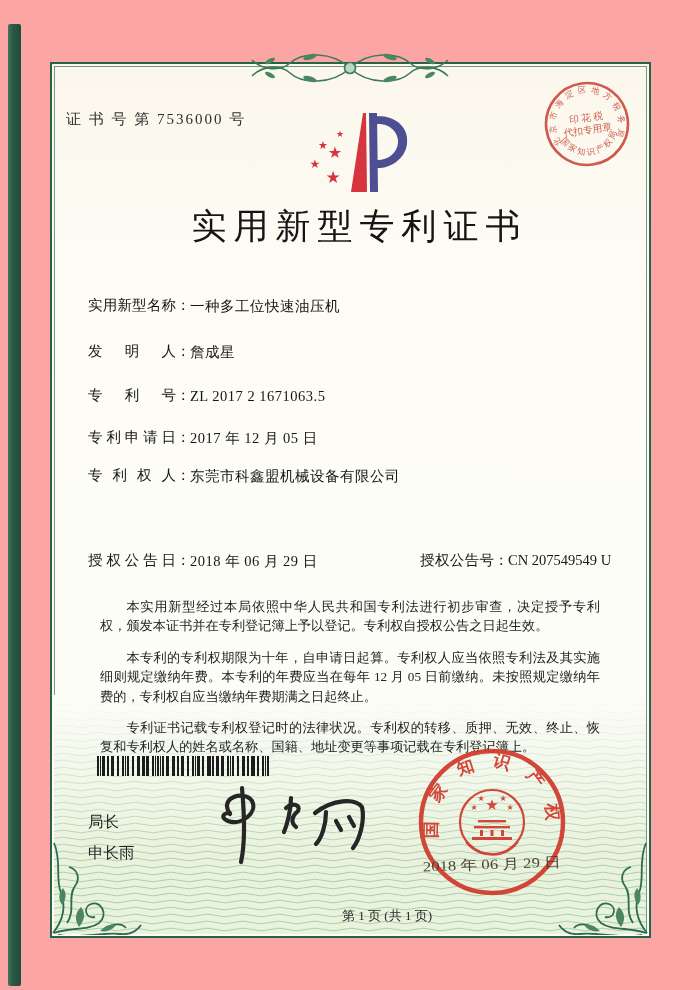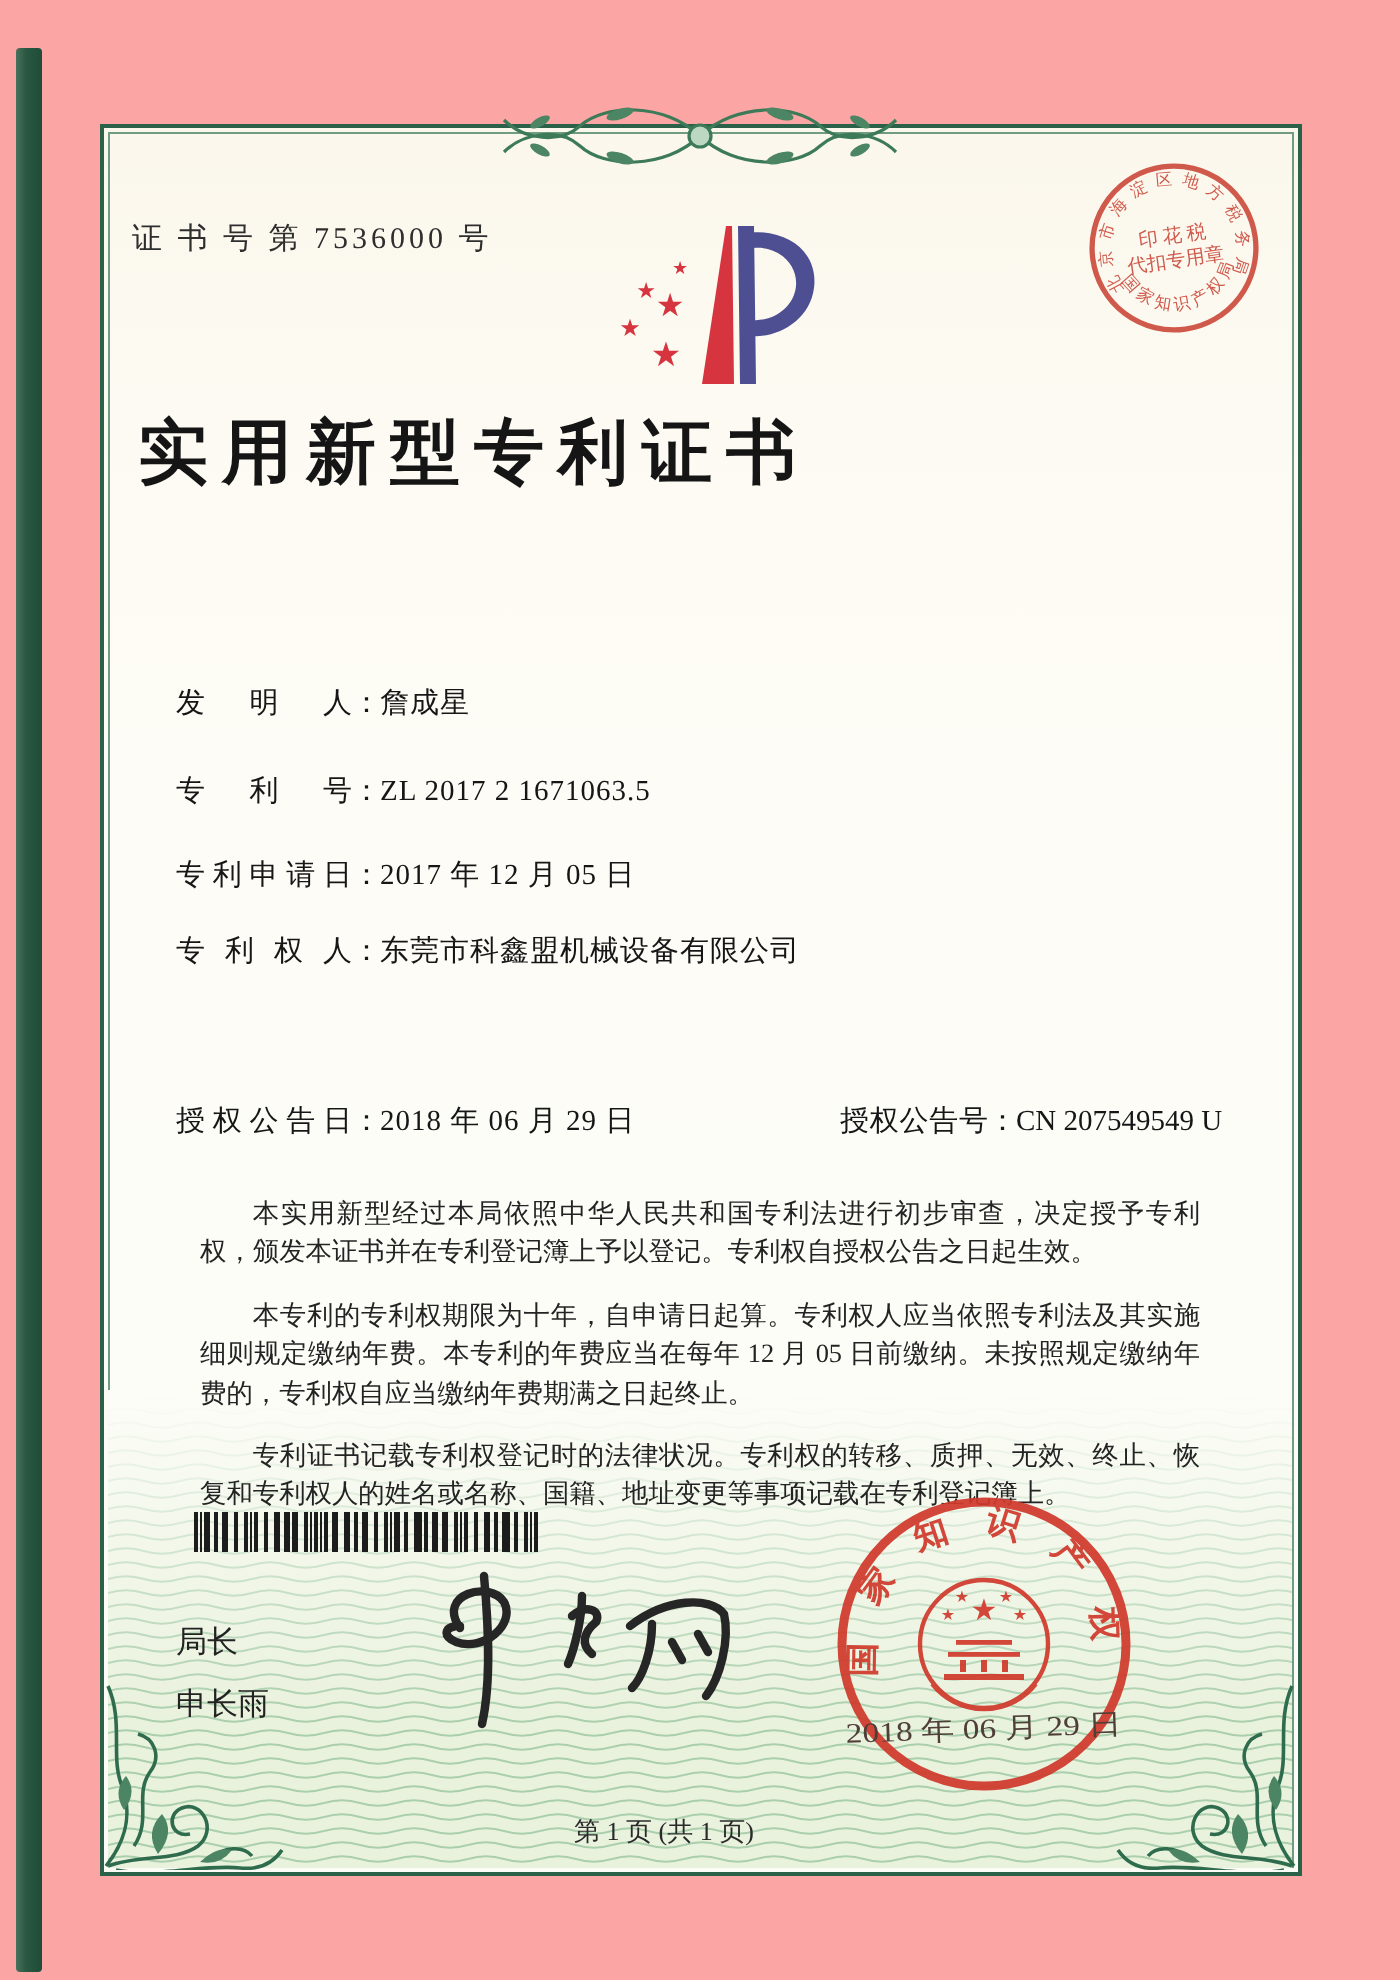--- a/index.html
+++ b/index.html
@@ -7,38 +7,38 @@
         font-family:"Liberation Serif","DejaVu Serif",serif;color:#1d1d1d;}
   .abs{position:absolute;}
   
   .spine{left:8px;top:24px;width:13px;height:962px;border-radius:2px;
          background:linear-gradient(90deg,#47715c,#2a5741 40%,#1f4c37);}
   
   .frame{left:50px;top:62px;width:597px;height:872px;border:2.5px solid #2b6148;
          background:linear-gradient(180deg,#fbf7ec 0%,#fdfbf4 22%,#fdfdf8 60%,#fdfdf8 100%);}
   .frame-inner{position:absolute;inset:2px;border:1px solid #6f9c82;}
   .cert-no{left:66px;top:110px;font-size:15px;letter-spacing:2px;color:#2e2e2e;}
-  .title{left:50px;top:203px;width:600px;font-size:35px;font-weight:bold;
+  .title{left:50px;top:203px;width:600px;text-align:center;font-size:35px;font-weight:normal;
          letter-spacing:7px;padding-left:19px;box-sizing:border-box;color:#151515;}
   .field-row{left:88px;width:530px;font-size:14.5px;color:#161616;}
   .flabel{display:inline-block;width:88px;text-align:justify;text-align-last:justify;}
   .fcolon{display:inline-block;width:14px;}
   .fvalue{display:inline-block;width:420px;vertical-align:top;letter-spacing:0.5px;line-height:21px;}
   .grant-group{position:absolute;left:332px;top:0;white-space:nowrap;}
   .grant-group .flabel{width:74px;}
   .body-text{left:88px;top:585px;width:524px;font-size:13.2px;line-height:19.4px;
              text-align:justify;color:#232323;}
   .body-text p{margin:12px;text-indent:2em;}
   .barcode{left:97px;top:756px;width:173px;height:20px;
      background:
        repeating-linear-gradient(90deg,#1c1c1c 0 2px,rgba(0,0,0,0) 2px 5px),
        repeating-linear-gradient(90deg,#1c1c1c 0 1px,rgba(0,0,0,0) 1px 7px),
        repeating-linear-gradient(90deg,rgba(0,0,0,0) 0 3px,#1c1c1c 3px 4px,rgba(0,0,0,0) 4px 11px);}
   .director{left:88px;top:806px;font-size:15.5px;line-height:31px;color:#222;}
-  .footer{left:232px;top:907px;width:200px;text-align:center;font-size:13px;color:#2a2a2a;}
+  .footer{left:232px;top:907px;width:200px;text-align:right;font-size:13px;color:#2a2a2a;}
   svg text{font-family:"Liberation Serif","DejaVu Serif",serif;}
 </style>
 </head>
 <body>
 
 <div class="page">
 
   <div class="abs spine"></div>
 
   <div class="abs frame">
@@ -137,20 +137,23 @@
         <textPath href="#taxTop" startOffset="2">北京市海淀区地方税务局</textPath>
       </text>
       <text font-size="8.2" letter-spacing="2">
         <textPath href="#taxBottom" startOffset="2">国家知识产权局</textPath>
       </text>
       <text x="42" y="39" font-size="9.5" text-anchor="middle">印 花 税</text>
       <text x="42" y="51" font-size="9.5" text-anchor="middle">代扣专用章</text>
     </g>
   </svg>
 
+  <div class="abs field-row" style="top:296px">
+    <span class="flabel">实用新型名称</span><span class="fcolon">：</span><span class="fvalue">一种多工位快速油压机</span>
+  </div>
   <div class="abs field-row" style="top:342px">
     <span class="flabel">发明人</span><span class="fcolon">：</span><span class="fvalue">詹成星</span>
   </div>
   <div class="abs field-row" style="top:386px">
     <span class="flabel">专利号</span><span class="fcolon">：</span><span class="fvalue">ZL 2017 2 1671063.5</span>
   </div>
   <div class="abs field-row" style="top:428px">
     <span class="flabel">专利申请日</span><span class="fcolon">：</span><span class="fvalue">2017 年 12 月 05 日</span>
   </div>
   <div class="abs field-row" style="top:466px">

